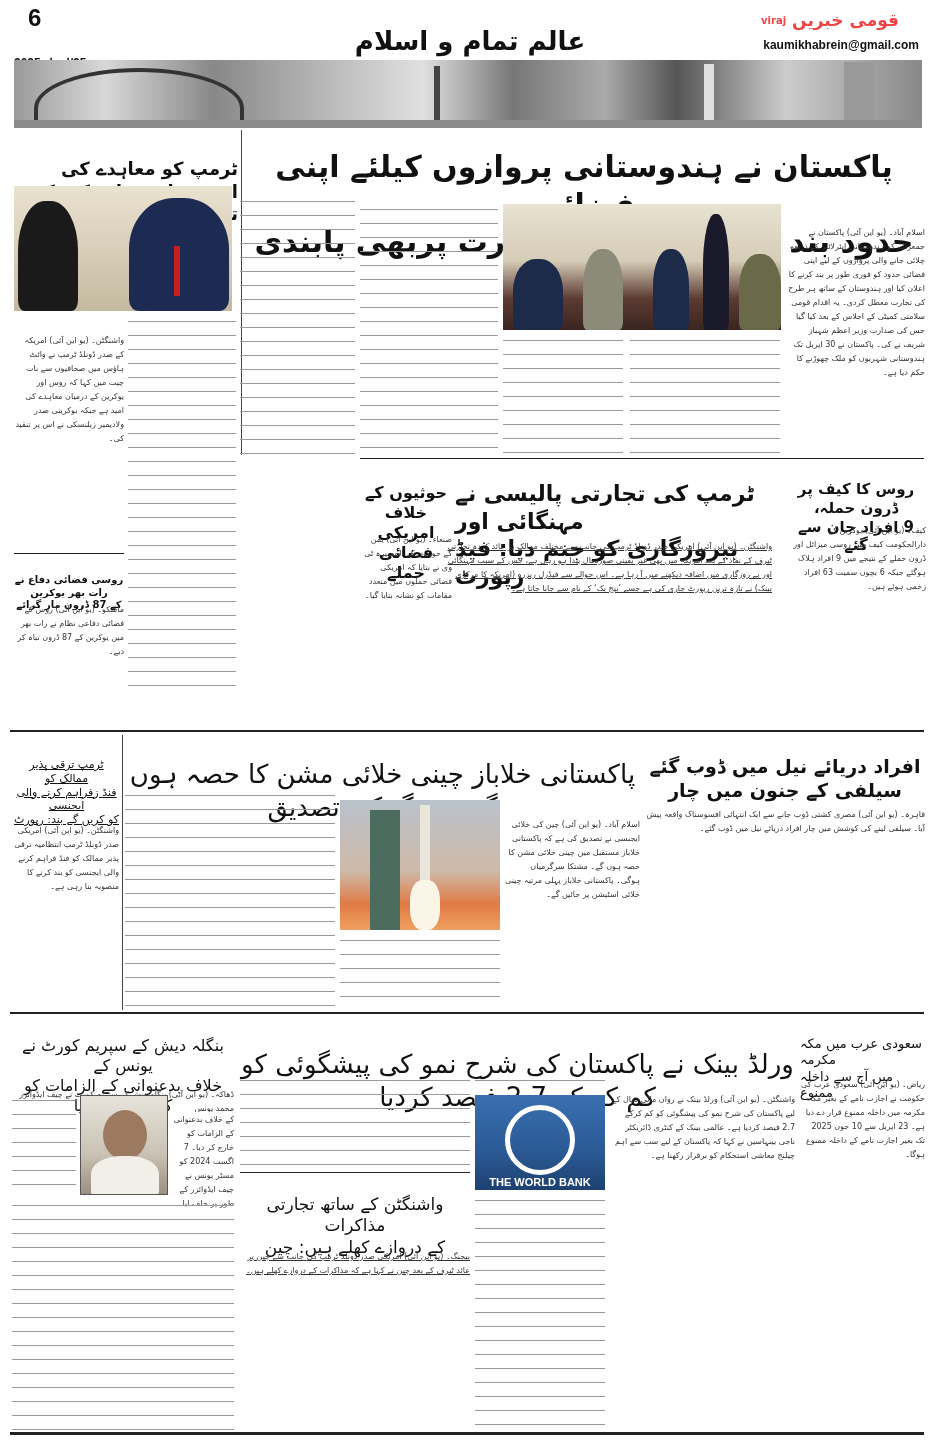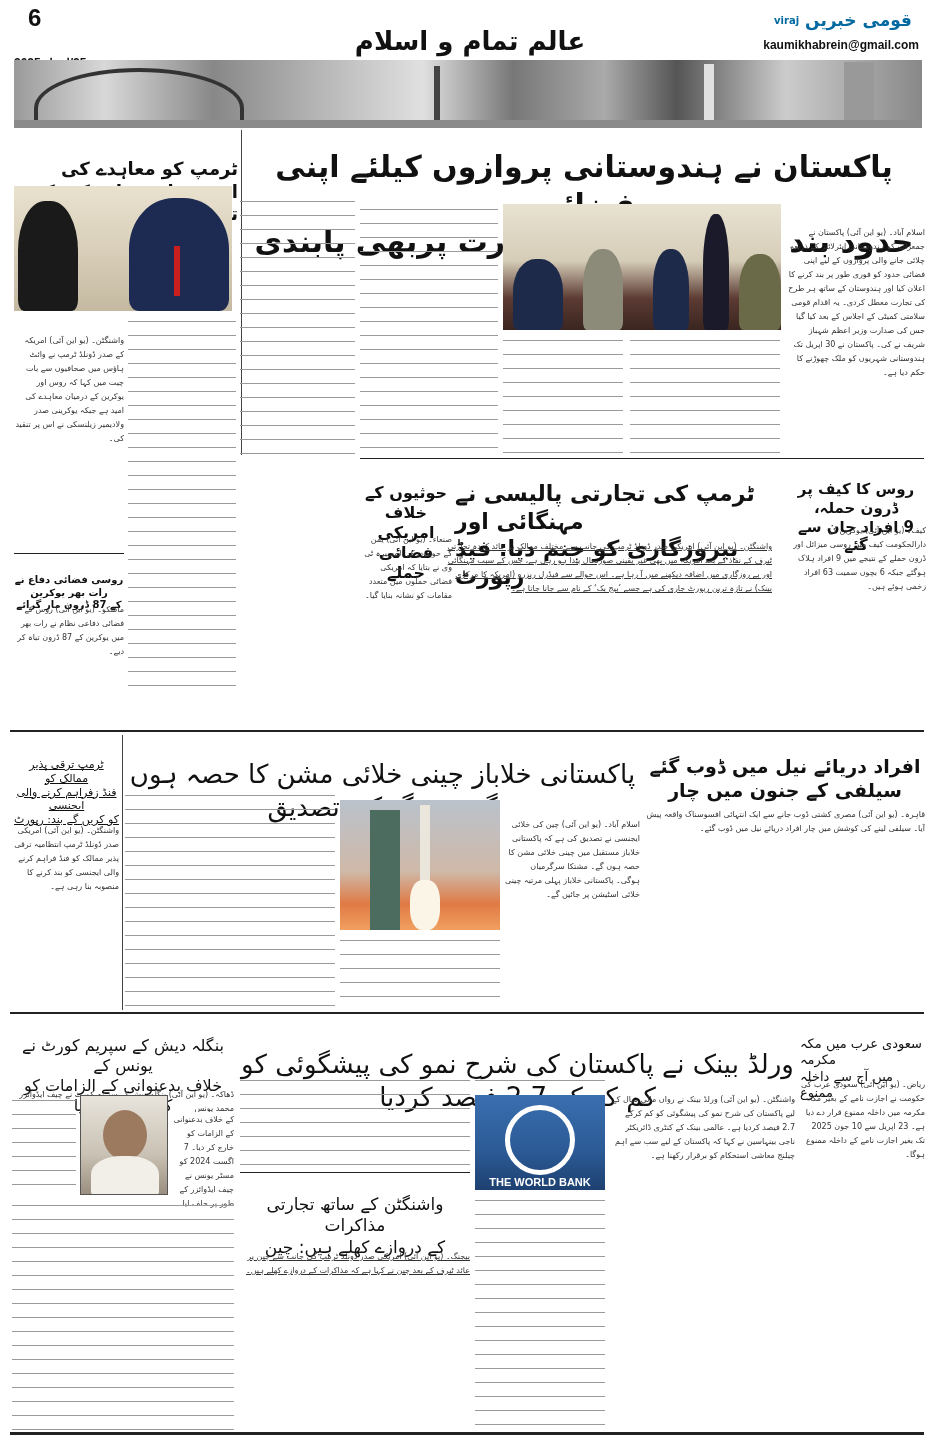--- a/index.html
+++ b/index.html
@@ -2,21 +2,21 @@
 <html><head>
 <meta charset="utf-8">
 <style>
   * { box-sizing: border-box; margin: 0; padding: 0; }
   body { width: 935px; height: 1445px; background: #fff; font-family: "DejaVu Sans", sans-serif; color: #111; overflow: hidden; position: relative; }
   .abs { position: absolute; }
   .rtl { direction: rtl; text-align: right; margin-top: 18px; }
   .hdr-page { left: 28px; top: 4px; font: bold 24px "Liberation Sans", sans-serif; }
   .hdr-date { left: 14px; top: 38px; font: bold 12px "Liberation Sans", sans-serif; }
   .hdr-title { left: 300px; top: 8px; width: 340px; text-align: center; font: bold 26px "DejaVu Sans", sans-serif; }
-  .hdr-logo { right: 23px; top: 10px; font: bold 17px "DejaVu Sans", sans-serif; color: #0369a1; display:flex; gap:6px; align-items:center; }
+  .hdr-logo { right: 36px; top: 10px; font: bold 17px "DejaVu Sans", sans-serif; color: #ef4444; display:flex; gap:6px; align-items:center; }
   .hdr-logo .viraj { font-size: 10px; }
   .hdr-email { right: 16px; top: 38px; font: bold 12px "Liberation Sans", sans-serif; }
   .banner { left: 14px; top: 60px; width: 908px; height: 62px; background: linear-gradient(90deg,#9a9a9a 0%,#d8d8d8 10%,#888 22%,#bbb 35%,#e0e0e0 45%,#777 55%,#aaa 65%,#555 73%,#ccc 85%,#888 100%); border-bottom: 2px solid #444; overflow:hidden; }
   .banner-bar { left: 14px; top: 120px; width: 908px; height: 8px; background: #8a8a8a; }
   .bridge { position:absolute; left:20px; top:8px; width:210px; height:80px; border:4px solid #333; border-radius:50% 50% 0 0; border-bottom:none; }
   .tower { position:absolute; background:#444; }
   .hl { font-weight: bold; color: #111; line-height: 1.25; }
   .txt { font-size: 8px; line-height: 14px; color: #333; overflow: hidden; }
   .rule { background: #222; height: 2px; }
   .vrule { background: #444; width: 1px; }

